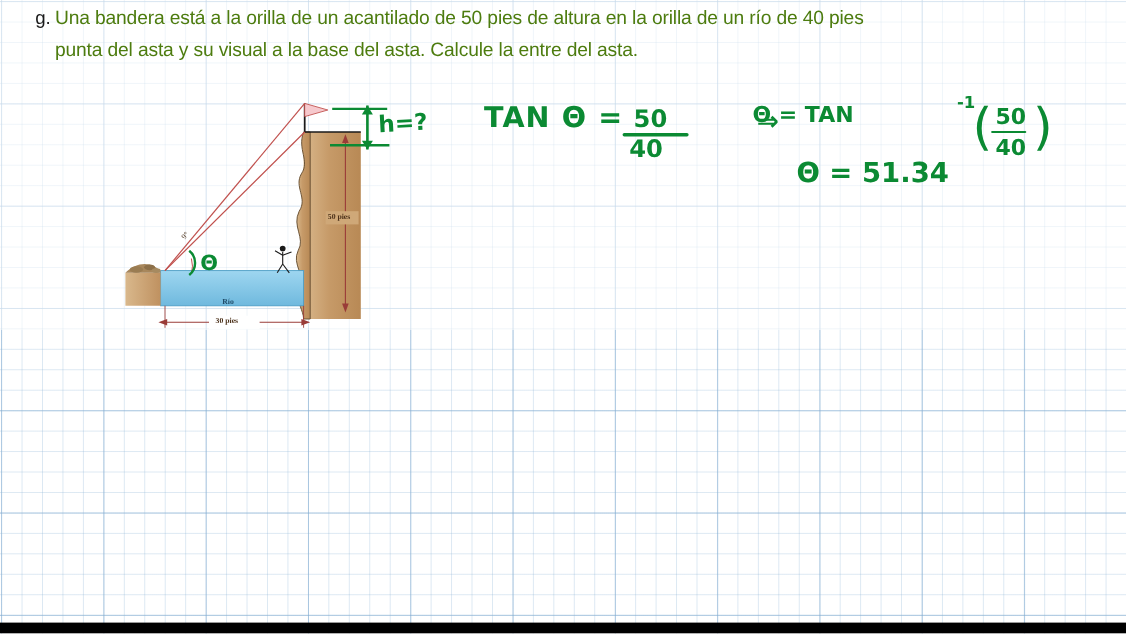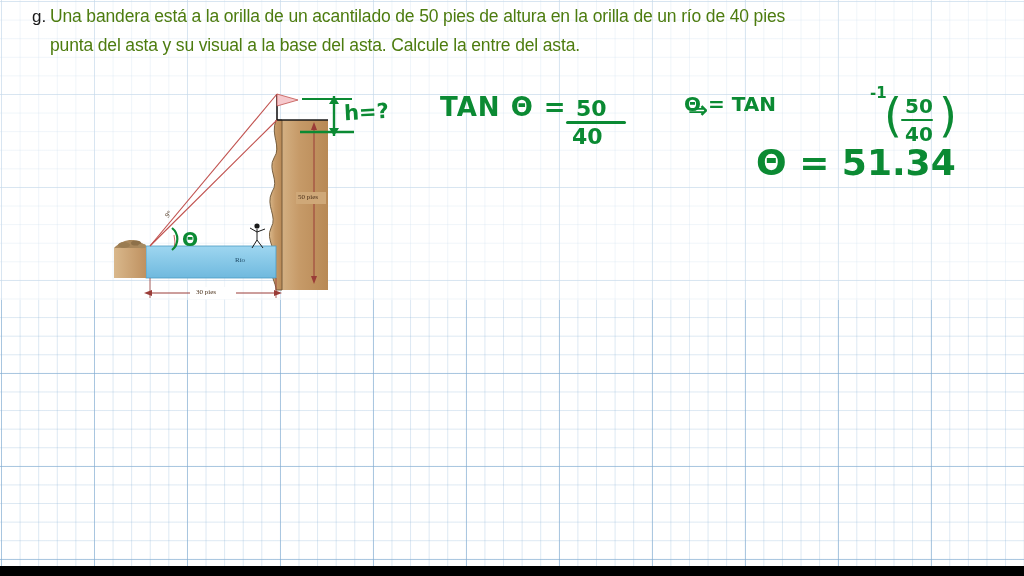--- a/index.html
+++ b/index.html
@@ -80,20 +80,21 @@
     top: 88px;
     width: 240px;
     height: 215px;
   }
   .fig-label {
     position: absolute;
     font-family: "Liberation Serif", serif;
     font-size: 7px;
     color: #4a2f18;
     white-space: nowrap;
+    font-weight: bold;
   }
   #rio-label {
     font-size: 7px;
     color: #1e4a66;
   }
 
   
   .ink {
     position: absolute;
     color: #0b8a33;
@@ -104,21 +105,21 @@
   #hw-h { left: 344px; top: 100px; font-size: 21px; transform: rotate(-3deg); }
   #hw-tan { left: 440px; top: 92px; font-size: 26px; letter-spacing: 1px; }
   #hw-frac-num { left: 576px; top: 96px; font-size: 22px; }
   #hw-frac-den { left: 572px; top: 124px; font-size: 22px; }
   #hw-arrow { left: 688px; top: 96px; font-size: 24px; }
   #hw-theta-eq { left: 684px; top: 92px; font-size: 20px; }
   #hw-paren-l { left: 884px; top: 88px; font-size: 46px; font-weight: normal; }
   #hw-frac2-num { left: 905px; top: 94px; font-size: 20px; }
   #hw-frac2-den { left: 905px; top: 122px; font-size: 20px; }
   #hw-paren-r { left: 939px; top: 88px; font-size: 46px; font-weight: normal; }
-  #hw-result { left: 724px; top: 142px; font-size: 36px; margin-left: 32px; }
+  #hw-result { left: 724px; top: 142px; font-size: 25px; }
   #hw-angle-theta { left: 182px; top: 228px; font-size: 19px; }
 
   .frac-bar {
     position: absolute;
     height: 3px;
     background: #0b8a33;
     border-radius: 2px;
   }
   #bar1 { left: 566px; top: 121px; width: 60px; }
   #bar2 { left: 901px; top: 119px; width: 32px; height: 2px; }
@@ -208,21 +209,21 @@
     <line x1="40" y1="205" x2="166" y2="205" stroke="#9a3c38" stroke-width="1"></line>
     <path d="M34 205 L42 202 L42 208 Z" fill="#9a3c38"></path>
     <path d="M172 205 L164 202 L164 208 Z" fill="#9a3c38"></path>
     <line x1="40" y1="190" x2="40" y2="210" stroke="#9a3c38" stroke-width="0.8"></line>
     <line x1="166" y1="190" x2="166" y2="210" stroke="#9a3c38" stroke-width="0.8"></line>
     <rect x="80" y="199" width="46" height="12" fill="#ffffff" stroke="none"></rect>
   </svg>
 
   <div class="fig-label" style="left:188px; top:105px;">50 pies</div>
   <div class="fig-label" style="left:86px; top:200px;">30 pies</div>
-  <div class="fig-label" id="rio-label" style="left:92px; top:168px;margin-left:33px;">Río</div>
+  <div class="fig-label" id="rio-label" style="left:92px; top:182px;">Río</div>
 </div>
 
 <svg style="position:absolute; left:320px; top:92px;" width="40" height="50">
   <line x1="14" y1="4" x2="14" y2="44" stroke="#0b8a33" stroke-width="2.4"></line>
   <path d="M14 4 L9 12 L19 12 Z" fill="#0b8a33"></path>
   <path d="M14 44 L9 36 L19 36 Z" fill="#0b8a33"></path>
 </svg>
 <div class="ink" id="hw-h">h=?</div>
 
 <svg style="position:absolute; left:300px; top:94px;" width="60" height="20">

